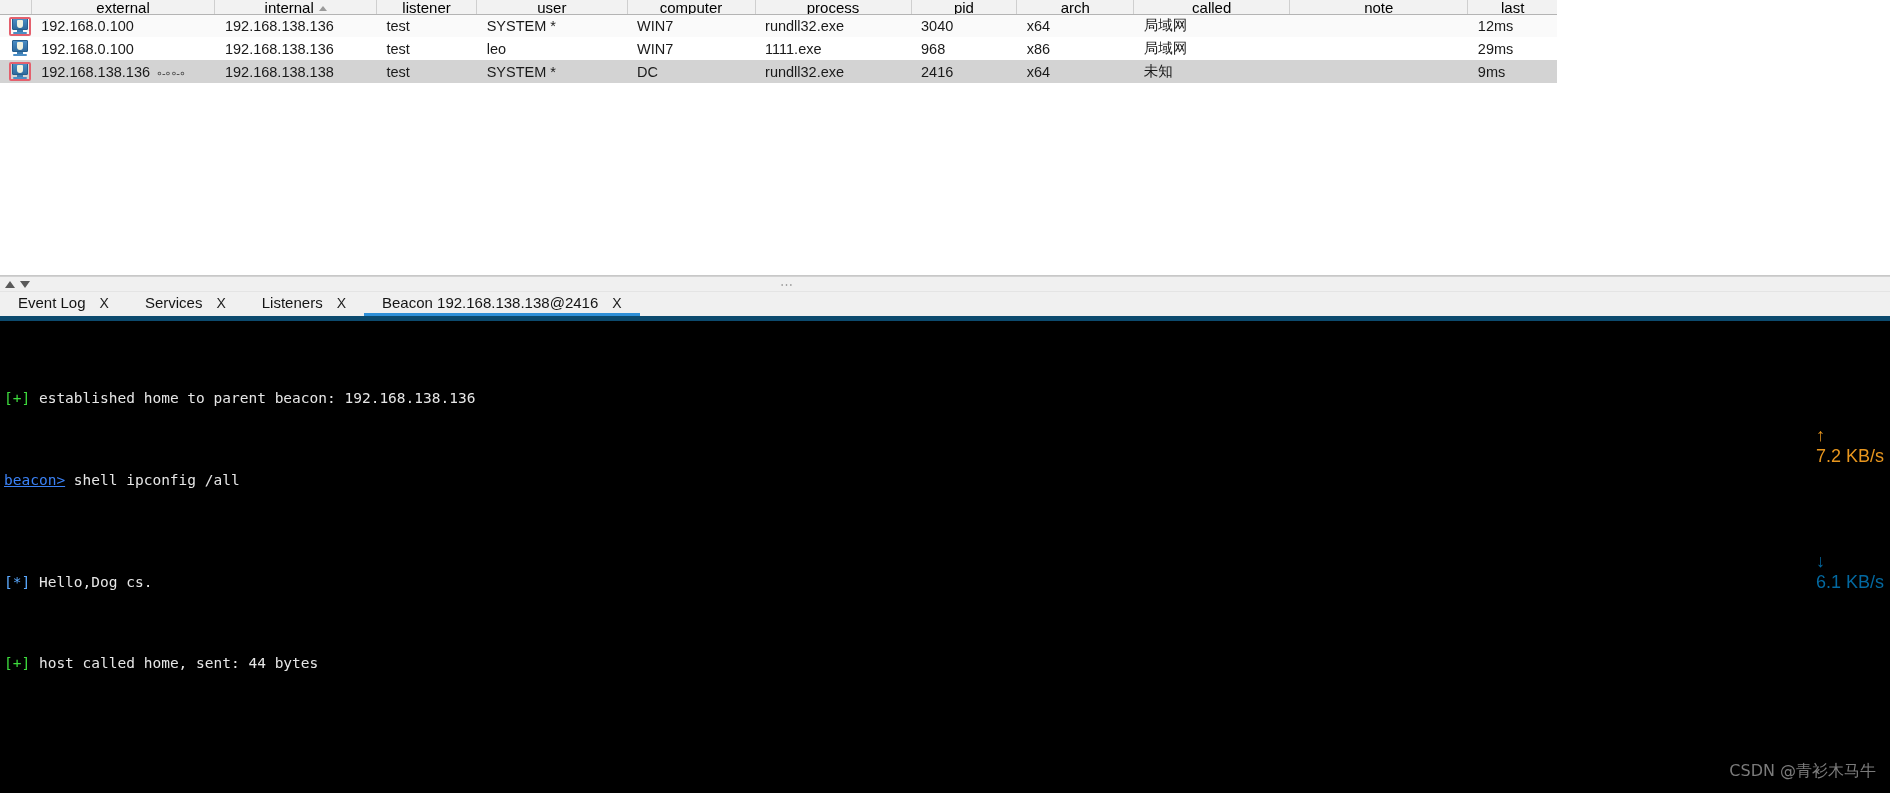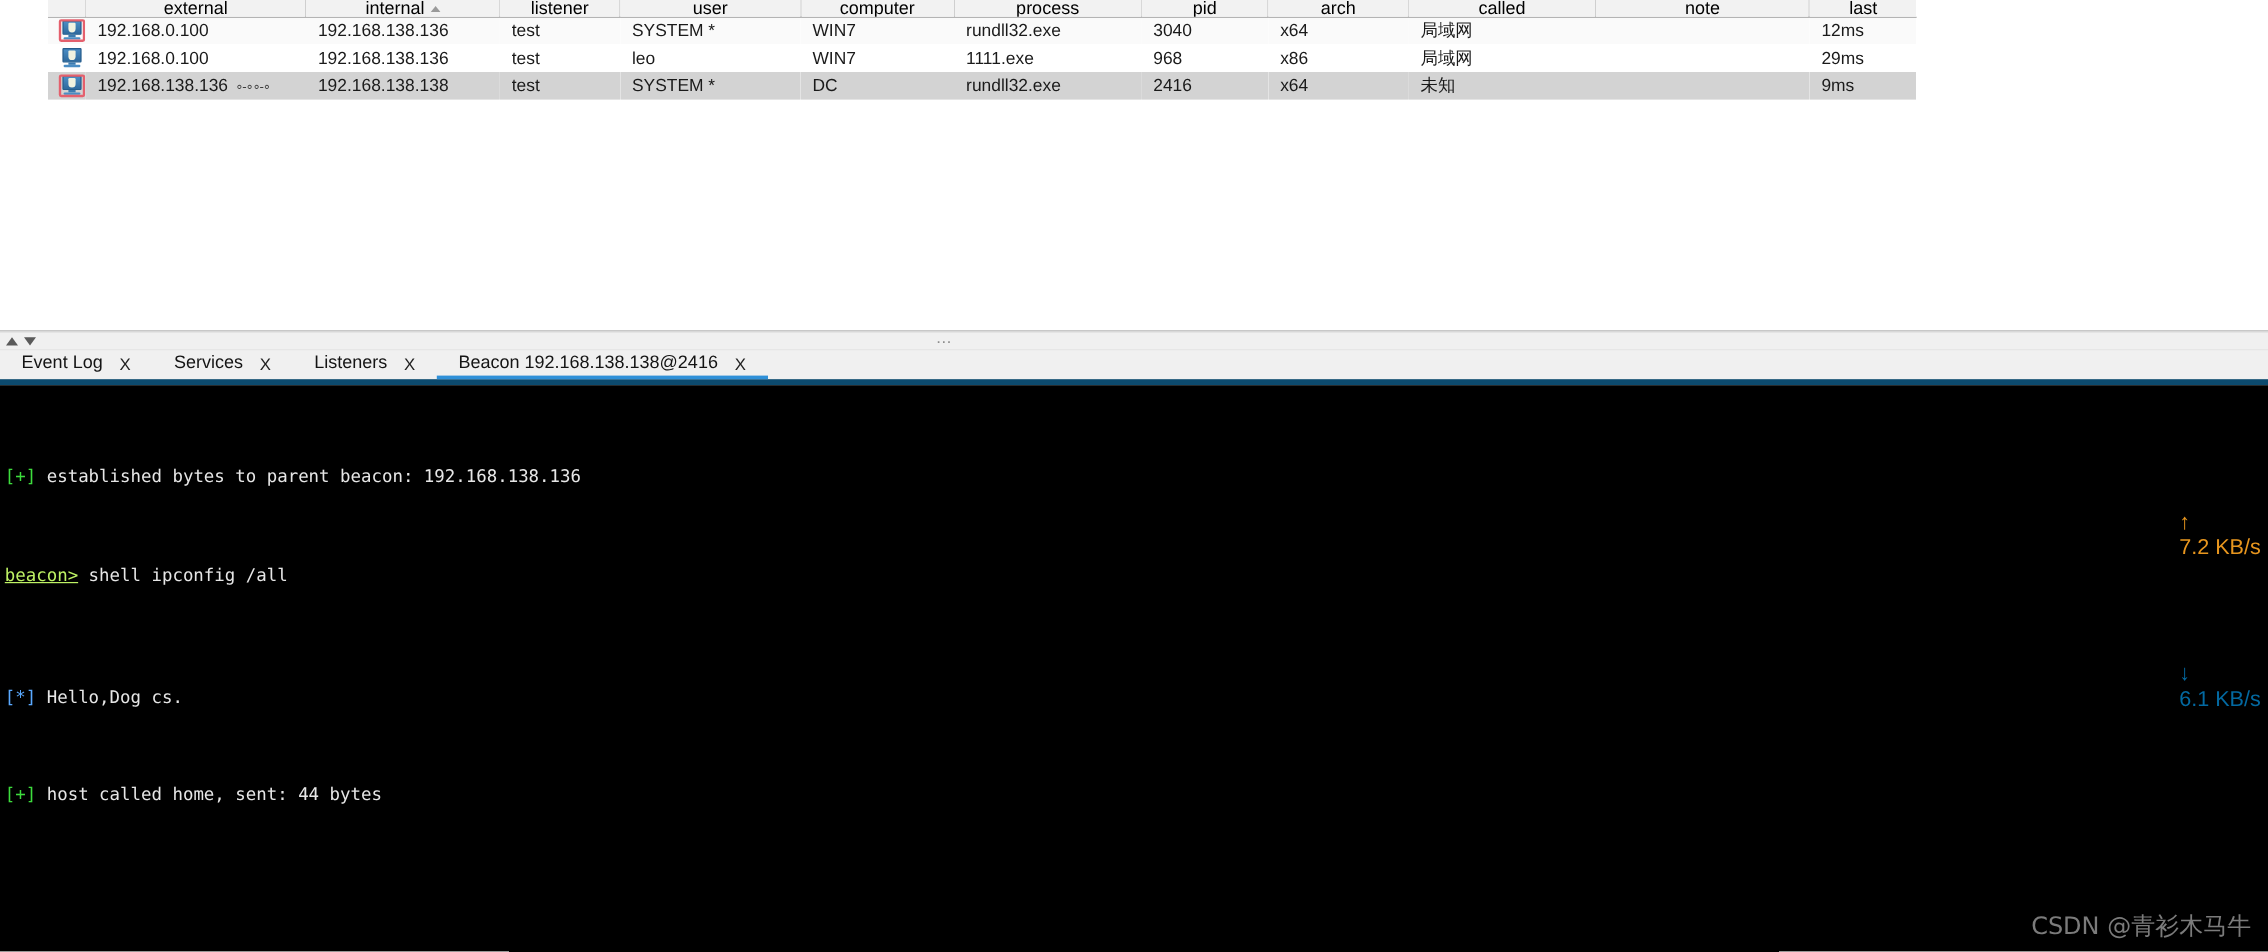--- a/index.html
+++ b/index.html
@@ -26,21 +26,20 @@
     background: #ffffff;
     border-bottom: 1px solid #c8c8c8;
     overflow: hidden;
     position: relative;
   }
 
   table.beacons {
     width: 1557px;
     border-collapse: collapse;
     table-layout: fixed;
-    margin-left: 40px;
   }
 
   table.beacons thead th {
     height: 14px;
     font-size: 15px;
     font-weight: 400;
     color: #000000;
     background: #f2f2f2;
     border-right: 1px solid #cfcfcf;
     border-bottom: 1px solid #b4b4b4;
@@ -212,21 +211,21 @@
     font-family: "DejaVu Sans Mono", "Liberation Mono", monospace;
     font-size: 14.5px;
     line-height: 20.4px;
     color: #d8d8d8;
     white-space: pre;
   }
   .console .ln { height: 20.4px; }
   .tag-green  { color: #3ddc3d; }
   .tag-blue   { color: #5aa9ff; }
   .prompt {
-    color: #bef264;
+    color: #3b82f6;
     text-decoration: underline;
   }
   .txt { color: #e6e6e6; }
   .cn  { font-family: "DejaVu Sans", sans-serif; font-size: 14.5px; }
 
   .bandwidth {
     position: absolute;
     right: 6px;
     top: 41px;
     font-family: "Liberation Sans", sans-serif;
@@ -234,21 +233,21 @@
     line-height: 21px;
     text-align: left;
   }
   .bw-up   { color: #e8961e; }
   .bw-down { color: #0369a1; }
 
   .watermark {
     position: absolute;
     right: 14px;
     bottom: 12px;
-    font-size: 20px;
+    font-size: 16px;
     color: #7b7b7b;
     font-family: "DejaVu Sans", sans-serif;
     user-select: none;
   }
 </style>
 </head>
 <body>
 
 <div id="app">
 
@@ -369,21 +368,21 @@
       <span class="tab-close">X</span>
     </div>
     <div class="tab active">
       <span>Beacon 192.168.138.138@2416</span>
       <span class="tab-close">X</span>
     </div>
   </div>
 
   <div class="console">
 
-    <div class="ln"><span class="tag-green">[+]</span><span class="txt"> established bytes to parent beacon: 192.168.138.136</span></div>
+    <div class="ln"><span class="tag-green">[+]</span><span class="txt"> established home to parent beacon: 192.168.138.136</span></div>
 
     <div class="ln"><span class="prompt">beacon&gt;</span><span class="txt"> shell ipconfig /all</span></div>
 
 
     <div class="ln"><span class="tag-blue">[*]</span><span class="txt"> Hello,Dog cs.</span></div>
 
     <div class="ln"><span class="tag-green">[+]</span><span class="txt"> host called home, sent: 44 bytes</span></div>
 
     
 

